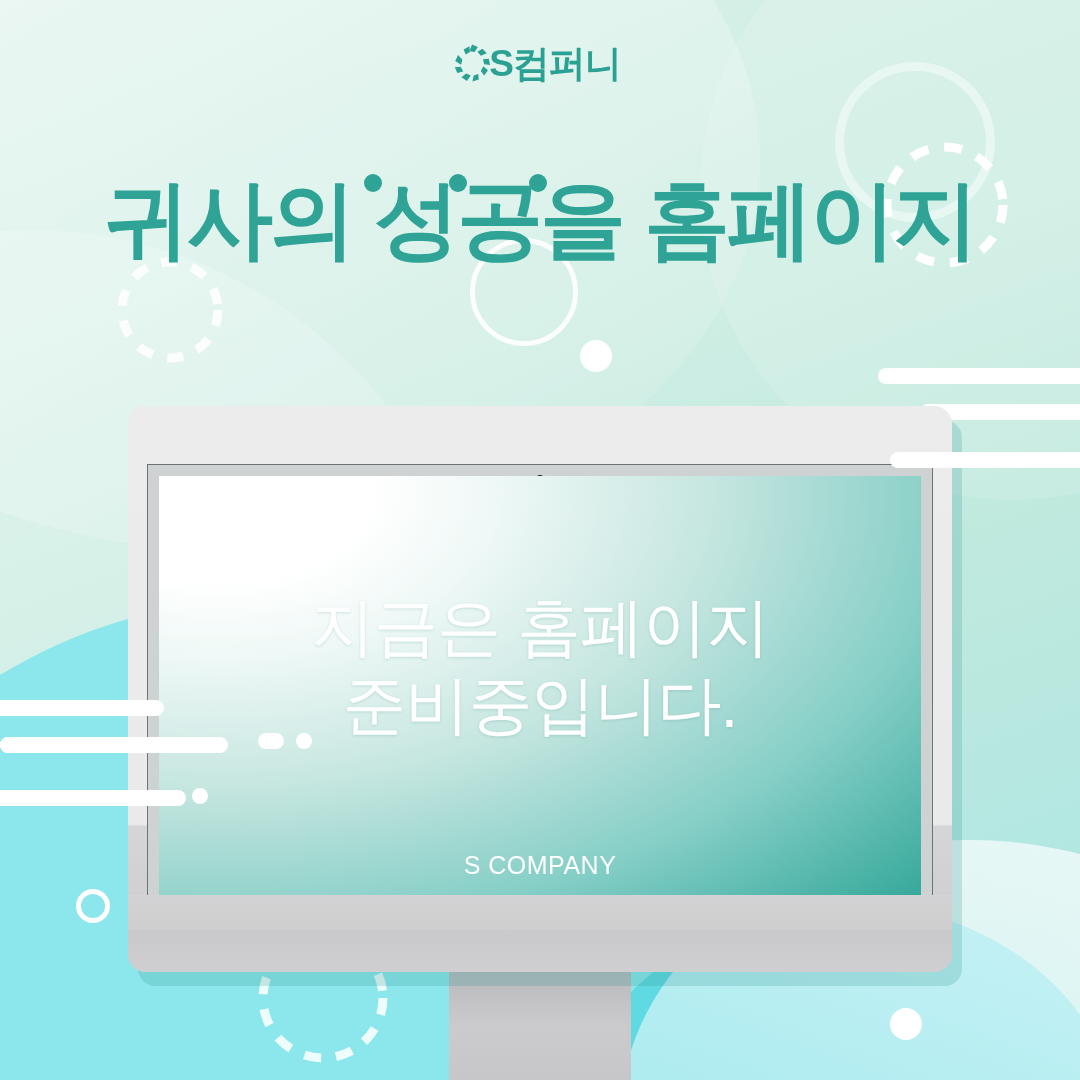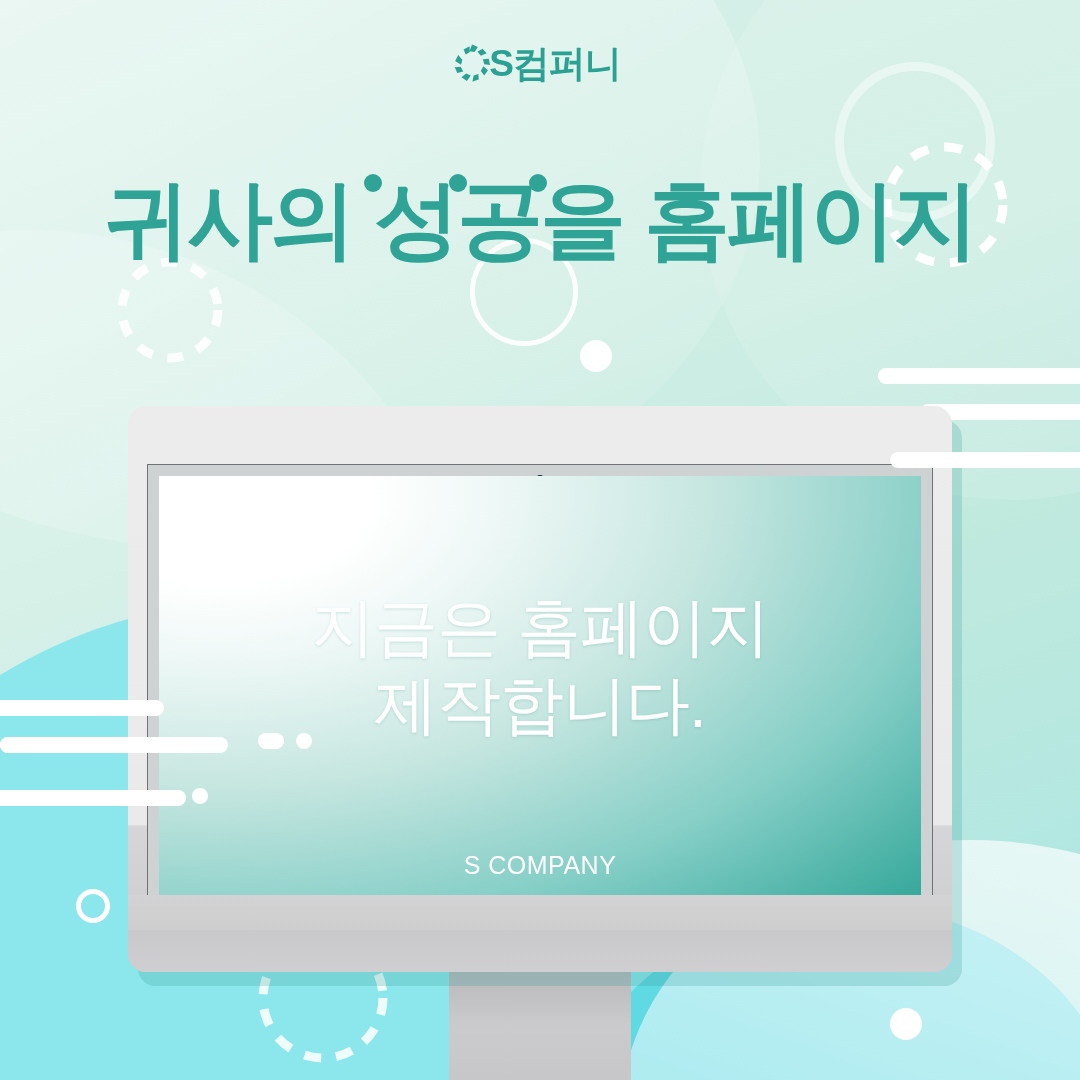--- a/index.html
+++ b/index.html
@@ -260,21 +260,21 @@
     <i></i>
   </div>
 
   <div class="monitor">
     <div class="mon-body"></div>
     <div class="mon-bezel">
       <div class="webcam"></div>
       <div class="mon-screen">
         <div class="screen-text">
           <div>지금은 홈페이지</div>
-          <div>제작합니다.</div>
+          <div>준비중입니다.</div>
         </div>
         <div class="screen-sub">S COMPANY</div>
       </div>
     </div>
     <div class="mon-chin"></div>
   </div>
   <div class="mon-neck" style="left:540px;top:972px;"></div>
 
   <div class="sline sl-r3" style="z-index:7;"></div>
   <div class="sline sl-d1" style="z-index:7;"></div>

